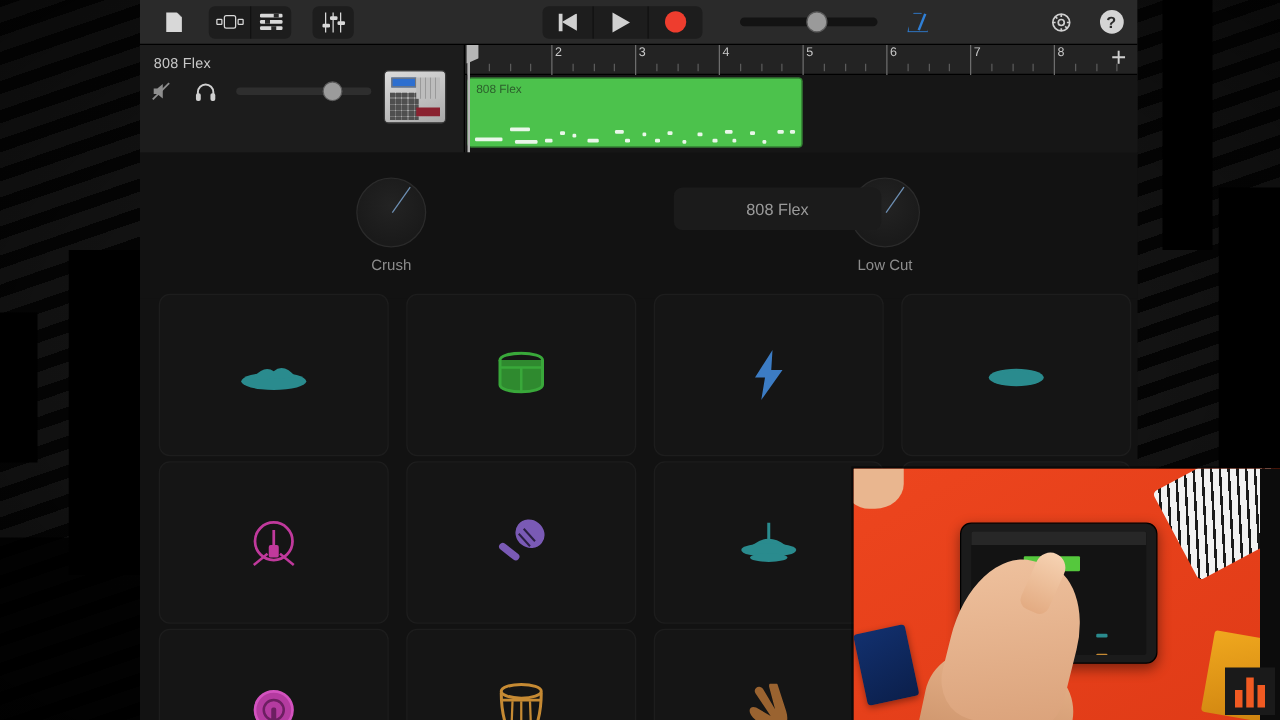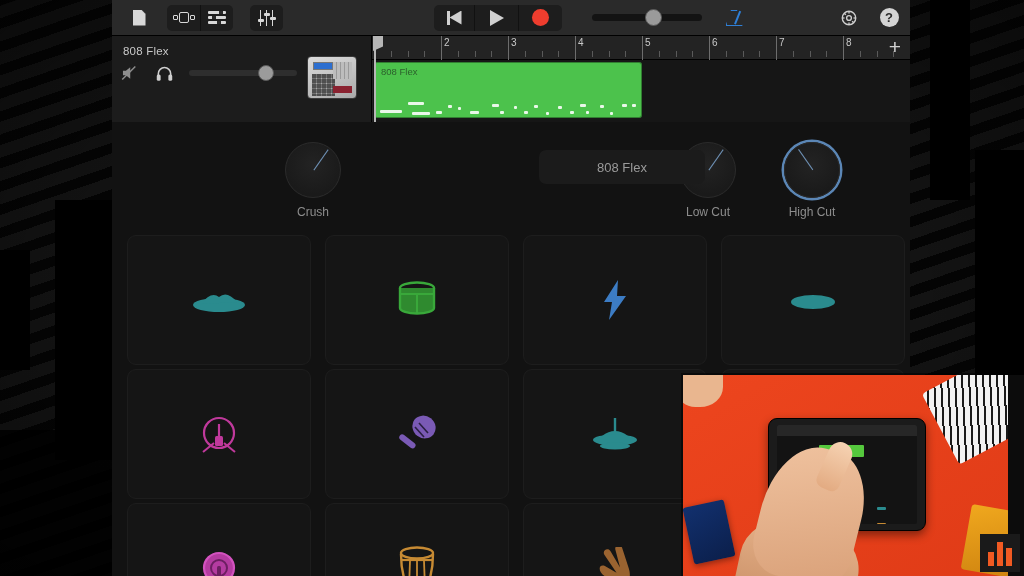--- a/index.html
+++ b/index.html
@@ -546,26 +546,20 @@
         <div class="lbl">Low Cut</div>
       </div>
 
       <div class="knob" style="left:173px;top:20px;">
         <div class="dial">
           <span class="ptr" style="transform:rotate(-145deg);"></span>
         </div>
         <div class="lbl">Crush</div>
       </div>
 
-      <div class="knob" style="left:672px;top:20px;">
-        <div class="dial active">
-          <span class="ptr" style="transform:rotate(145deg);"></span>
-        </div>
-        <div class="lbl">High Cut</div>
-      </div>
     </div>
 
     <div class="preset-pill">808 Flex</div>
 
     <div class="pads">
 
       <div class="pad" style="left:0;top:0;">
         <svg width="56" height="34" viewBox="0 0 56 34">
           <ellipse cx="28" cy="22" rx="26" ry="7" fill="#2a8b8e"></ellipse>
           <path d="M10 21 Q20 8 28 14 Q36 7 46 19 Z" fill="#2a8b8e"></path>

